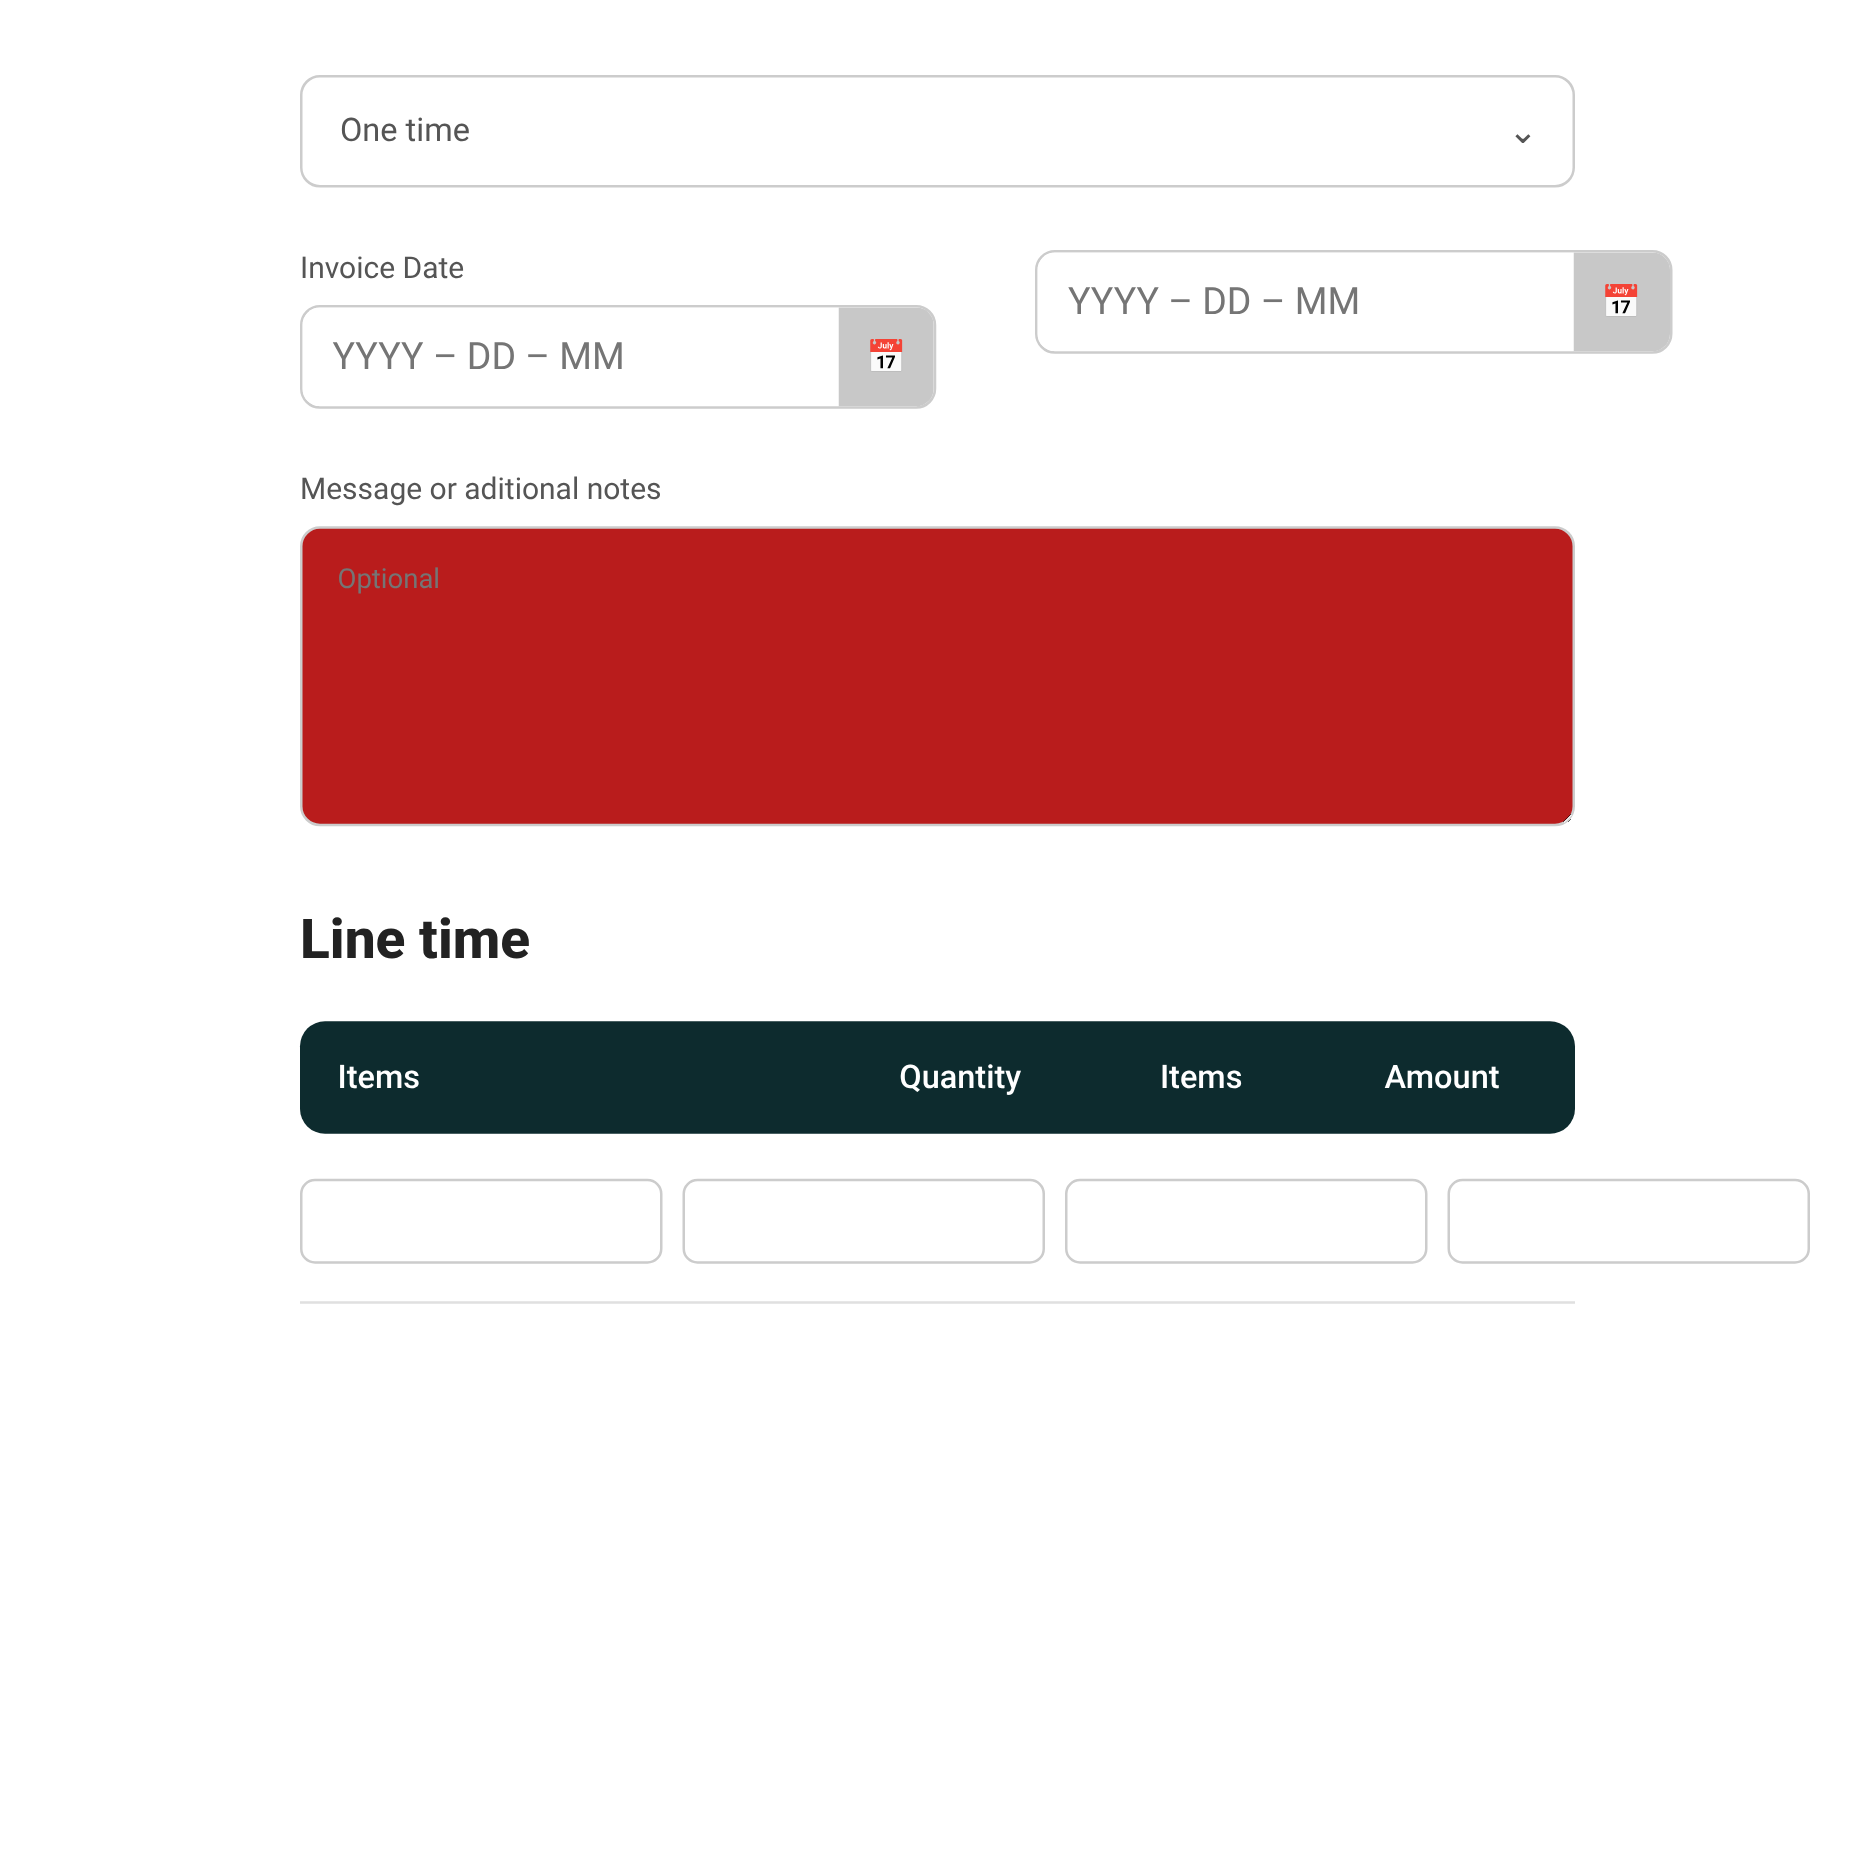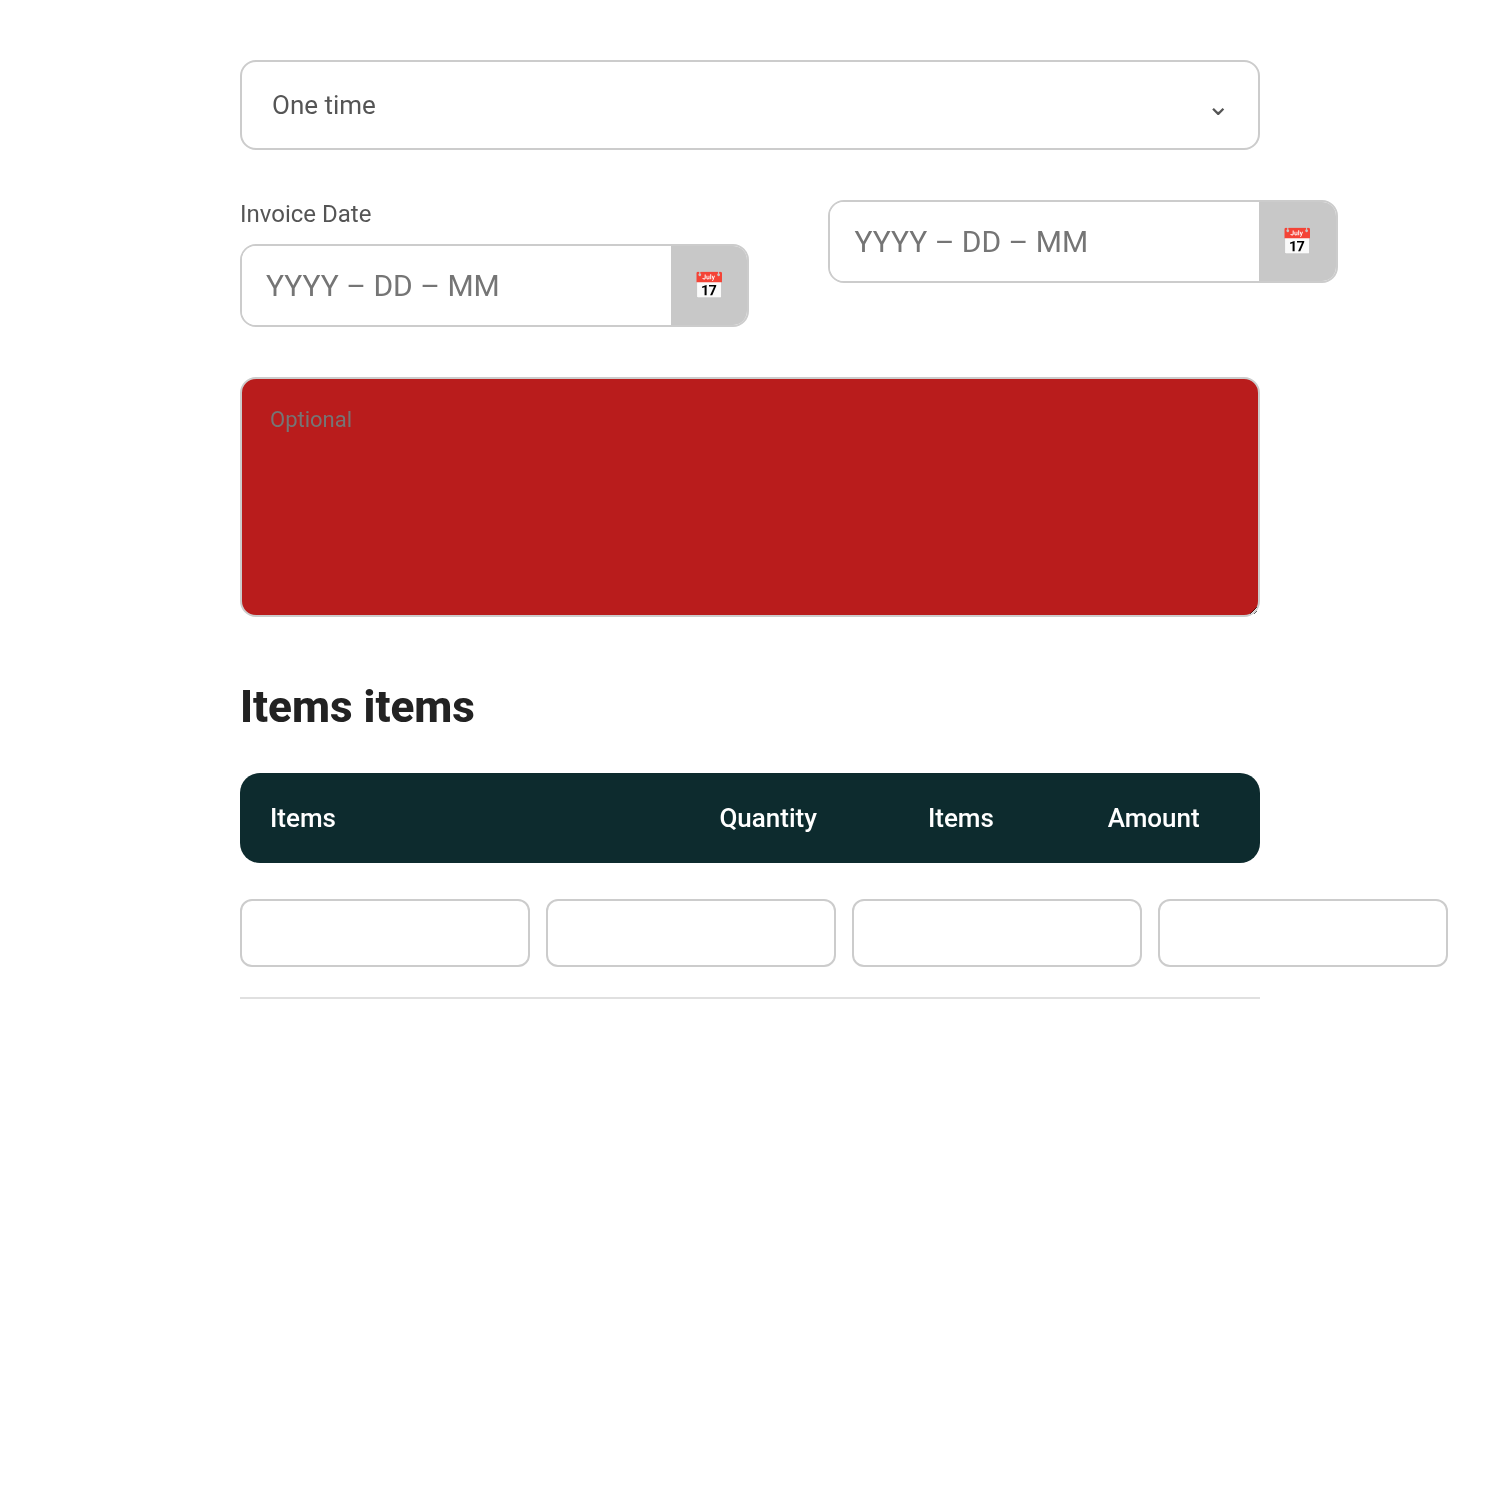--- a/index.html
+++ b/index.html
@@ -197,25 +197,26 @@
     <div class="date-input-wrapper">
       <input class="date-input" type="text" placeholder="YYYY – DD – MM" style="">
       <button class="calendar-btn">
         <span class="calendar-icon">📅</span>
       </button>
     </div>
   </div>
 </div>
 
 <div class="notes-section">
+  <label class="notes-label">Message or aditional notes</label>
   <textarea class="notes-textarea" placeholder="Optional" style=""></textarea>
 </div>
 
 <div class="line-items-section">
-  <h2 class="line-items-title">Items items</h2>
+  <h2 class="line-items-title">Line time</h2>
 
   <div class="line-items-header">
     <div class="header-cell">Items</div>
     <div class="header-cell">Quantity</div>
     <div class="header-cell">Items</div>
     <div class="header-cell">Amount</div>
   </div>
 
   <div class="line-item-row">
     <input class="line-item-input" type="text" style="">

